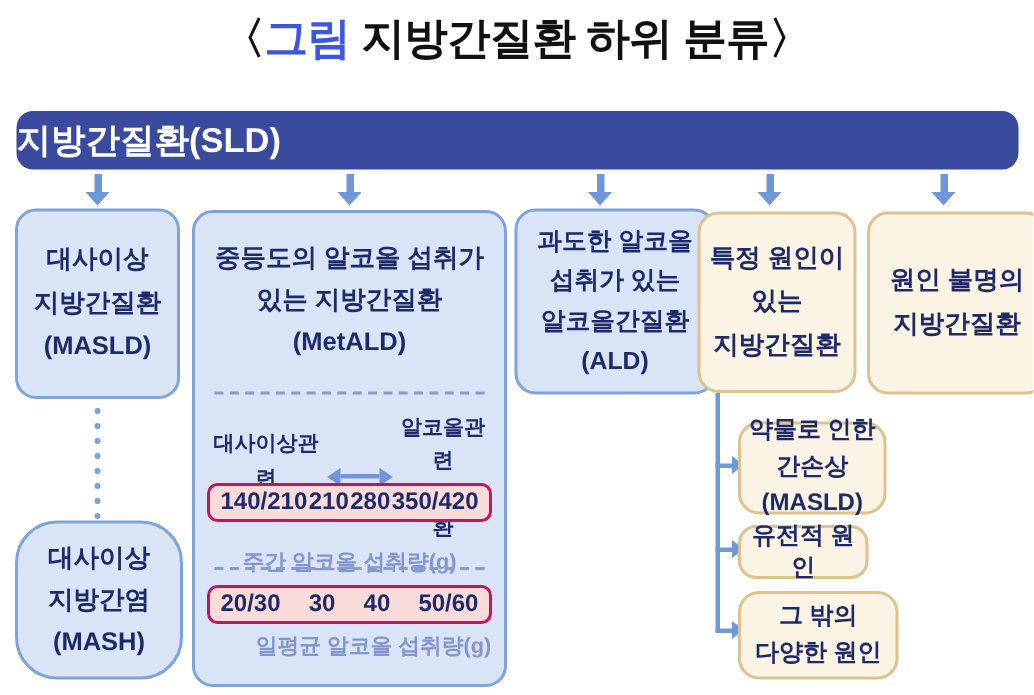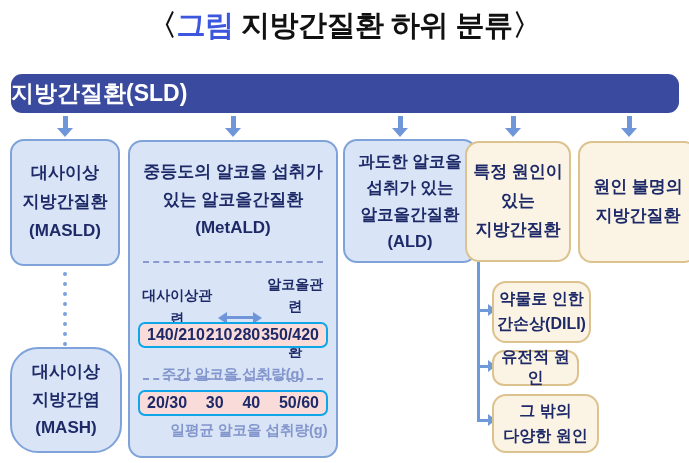--- a/index.html
+++ b/index.html
@@ -42,21 +42,21 @@
   .dash-sep{position:absolute;left:13px;right:13px;border-top:2px dashed #8A9AD0;}
   #dash1{top:119px;} #dash2{top:236px;}
   #metald-labels{position:absolute;top:131px;left:8px;right:8px;
     display:flex;justify-content:space-between;align-items:center;}
   .sub-label{font-size:14px;line-height:1.6;white-space:pre-line;text-align:center;}
   .double-arrow{display:flex;align-items:center;margin:0 1px;}
   .da-tri-l{width:0;height:0;border:6px solid transparent;border-left:0;border-right:9px solid #6F96D8;}
   .da-tri-r{width:0;height:0;border:6px solid transparent;border-right:0;border-left:9px solid #6F96D8;}
   .da-bar{width:26px;height:3px;background:#6F96D8;}
   .red-row{position:absolute;left:8px;right:8px;height:26px;box-sizing:border-box;
-    background:#F9DCDA;border:2px solid #0ea5e9;border-radius:7px;
+    background:#F9DCDA;border:2px solid #be185d;border-radius:7px;
     display:flex;align-items:center;justify-content:space-between;padding:0 7px;font-size:16px;}
   #red1{top:180px;} #red2{top:248px;}
   .red-caption{position:absolute;left:0;right:0;text-align:center;font-size:14.5px;color:#8295CC;}
   #cap1{top:211px;margin-top:12px;} #cap2{top:279px;margin-left:32px;}
   
   #branch-vline{position:absolute;left:477px;top:262px;width:3px;height:159px;background:#6F9AD8;}
   .branch-arrow{position:absolute;left:477px;width:18px;height:12px;}
   .branch-arrow .bstem{position:absolute;left:0;top:5px;width:12px;height:3px;background:#6F9AD8;}
   .branch-arrow .bhead{position:absolute;left:11px;top:0;width:0;height:0;
     border-top:6px solid transparent;border-bottom:6px solid transparent;border-left:8px solid #6F9AD8;}
@@ -113,21 +113,21 @@
       <i></i>
       <i></i>
   </div>
 
   <div class="box blue" id="box-mash">대사이상
 지방간염
 (MASH)</div>
 
   <div class="box blue" id="box-metald">
     <div id="metald-title">중등도의 알코올 섭취가
-있는 알코올간질환
+있는 지방간질환
 (MetALD)</div>
     <div class="dash-sep" id="dash1"></div>
     <div id="metald-labels">
       <div class="sub-label">대사이상관련
 지방간질환</div>
       <div class="double-arrow">
         <i class="da-tri-l"></i><i class="da-bar"></i><i class="da-tri-r"></i>
       </div>
       <div class="sub-label">알코올관련
 지방간질환</div>
@@ -169,18 +169,18 @@
   <div class="branch-arrow" id="branch-arrow-2">
       <i class="bstem"></i>
       <i class="bhead"></i>
     </div>
   <div class="branch-arrow" id="branch-arrow-3">
       <i class="bstem"></i>
       <i class="bhead"></i>
     </div>
 
   <div class="box cream" id="box-dili">약물로 인한
-간손상(DILI)</div>
+간손상(MASLD)</div>
   <div class="box cream" id="box-genetic">유전적 원인</div>
   <div class="box cream" id="box-other">그 밖의
 다양한 원인</div>
 
 </div>
 
 </body></html>

